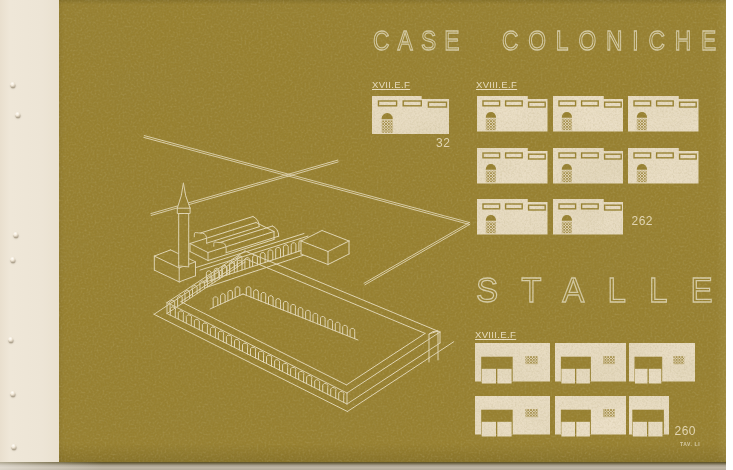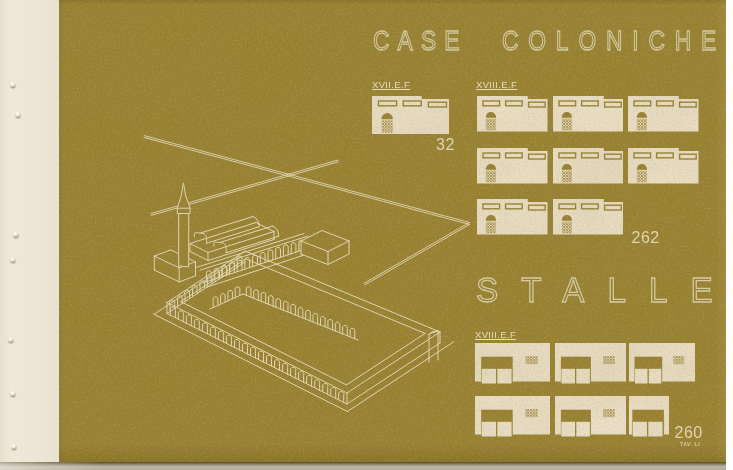--- a/index.html
+++ b/index.html
@@ -32,21 +32,21 @@
   }
   .drawing, .titles, .grain { position: absolute; left: 0; top: 0; }
   .grain { pointer-events: none; }
 
   .fig { position: absolute; }
   .plate-label {
     position: absolute; color: #ece1c6; font-size: 9.5px; letter-spacing: 0.35px;
     font-family: "Liberation Sans", sans-serif; white-space: nowrap; text-decoration: underline;
   }
   .plate-count {
-    position: absolute; color: #e9dcbc; font-size: 16px; letter-spacing: 0.5px;
+    position: absolute; color: #e9dcbc; font-size: 12px; letter-spacing: 0.5px;
     font-family: "Liberation Sans", sans-serif;
     text-align: right;
   }
   .plate-no {
     position: absolute; left: 621px; top: 441px; color: #ddd2b2;
     font-size: 5px; font-weight: bold; letter-spacing: 0.6px;
   }
 </style>
 </head>
 <body>
@@ -93,21 +93,21 @@
       <g transform="translate(476,301.5) scale(0.95,1)">
         <text x="0" y="0" font-size="35" letter-spacing="24.3" stroke-width="1.25">STALLE</text>
       </g>
     </svg>
 
     <div class="plate-label" style="left:313px; top:78.5px;">XVII.E.F</div>
     <div class="plate-label" style="left:417px; top:78.5px;">XVIII.E.F</div>
     <div class="plate-label" style="left:416px; top:329px;">XVIII.E.F</div>
 
     <div class="plate-count" style="left:377px; top:135.5px;">32</div>
-    <div class="plate-count" style="left:572.5px; top:229px;">262</div>
+    <div class="plate-count" style="left:572.5px; top:214px;">262</div>
     <div class="plate-count" style="left:615.5px; top:423.5px;">260</div>
 
     <div class="plate-no">TAV. LI</div>
 
     <div id="figs">
         <svg width="77" height="41" viewBox="0 0 77 41" class="fig" style="left: 313px; top: 96px;">
           <path d="M0,0 L49.665,0 L49.665,3 L77,3 L77,38 L0,38 Z" fill="#ebdfc7"></path>
           <rect x="6.5" y="5" width="18.1" height="4.8" fill="none" stroke="#97802f" stroke-width="1.4"></rect>
           <rect x="31.2" y="5" width="18.1" height="4.8" fill="none" stroke="#97802f" stroke-width="1.4"></rect>
           <rect x="56.4" y="6.2" width="18.1" height="4.8" fill="none" stroke="#97802f" stroke-width="1.4"></rect>

